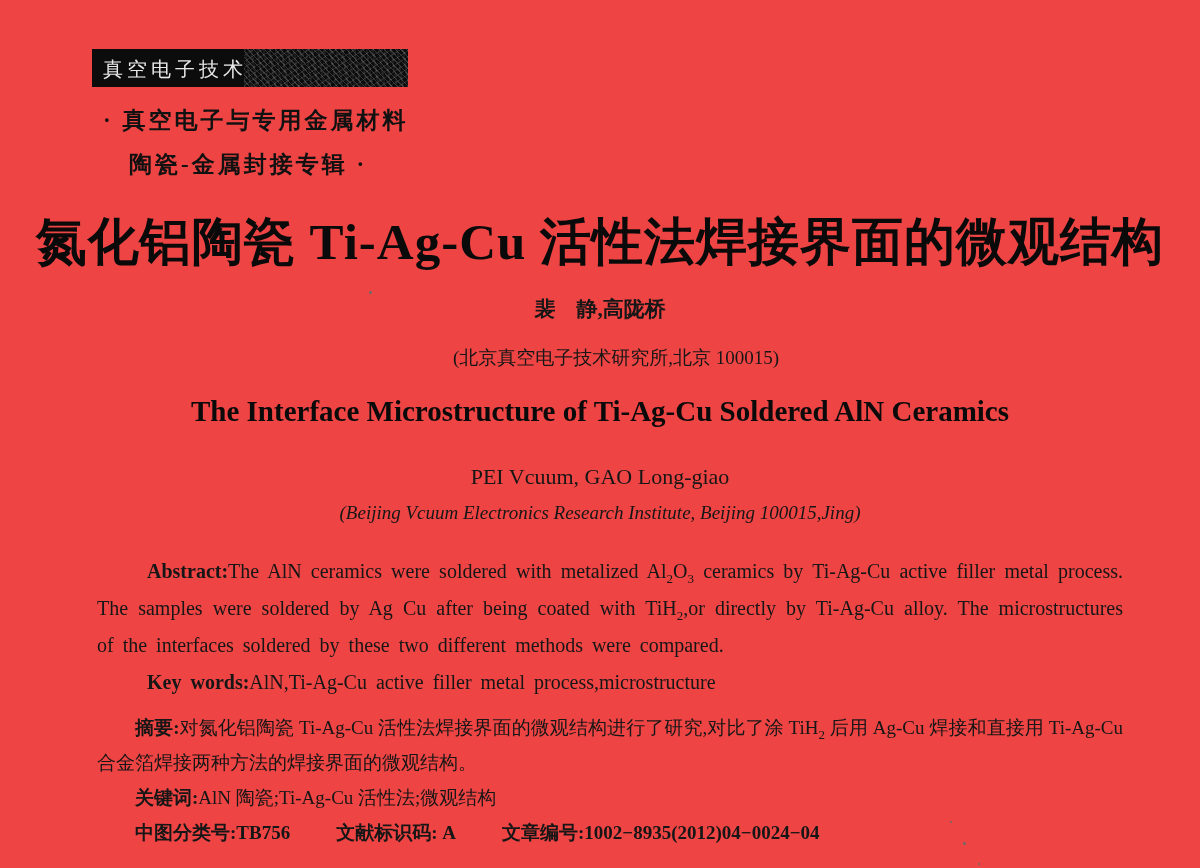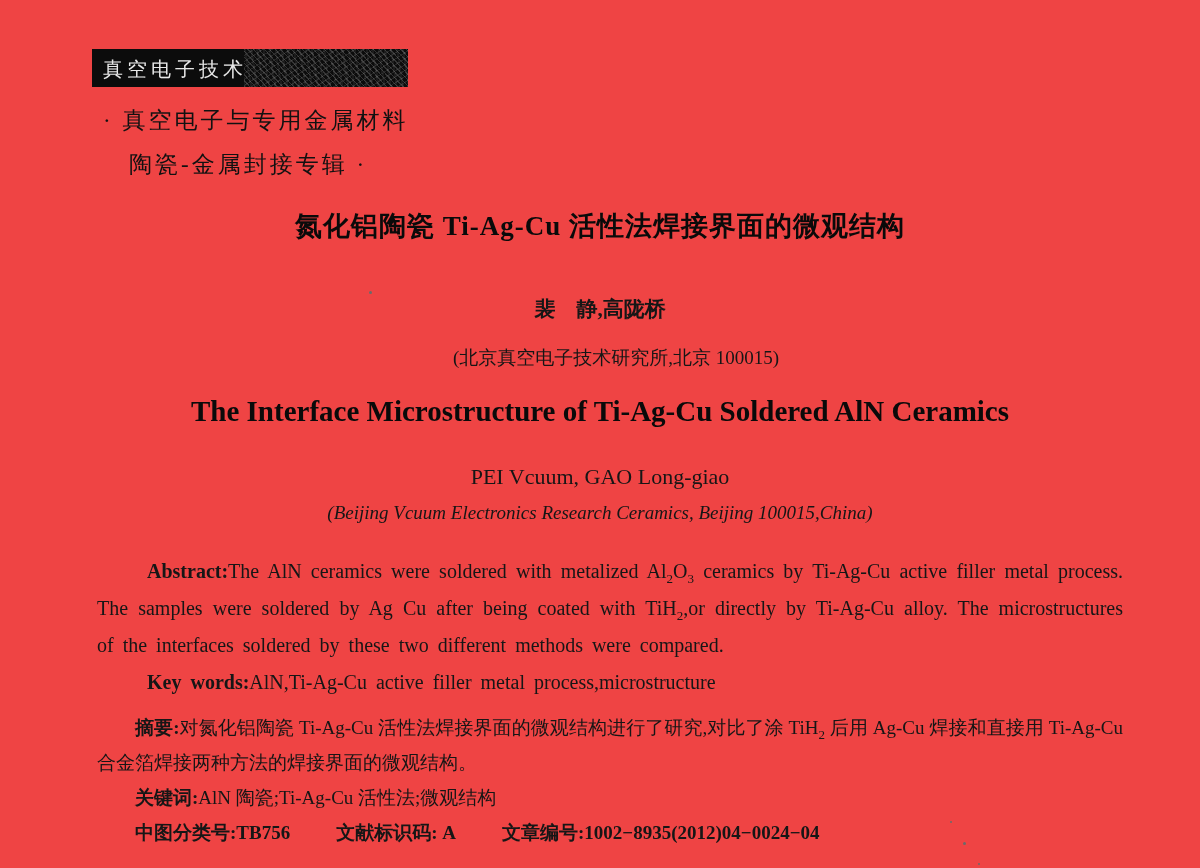--- a/index.html
+++ b/index.html
@@ -45,39 +45,39 @@
     background-image:
       repeating-linear-gradient(47deg, rgba(200,200,200,0.22) 0 1px, transparent 1px 4px),
       repeating-linear-gradient(-33deg, rgba(160,160,160,0.18) 0 1px, transparent 1px 5px),
       repeating-linear-gradient(81deg, rgba(120,120,120,0.15) 0 2px, transparent 2px 6px);
   }
 
   
   .col-label {
     position: absolute;
     left: 103px;
-    font-weight: normal;
+    font-weight: bold;
     font-size: 23px;
     letter-spacing: 3px;
     color: #111;
   }
   .col-line1 { top: 105px; }
   .col-line2 { top: 149px; left: 129px; }
 
   
   .center-line {
     position: absolute;
     left: 0;
     width: 100%;
     text-align: center;
     margin: 0;
   }
   .title-cn {
     top: 208px;
-    font-size: 27px;
+    font-size: 51px;
     font-weight: bold;
     letter-spacing: 1px;
     color: #0a0a0a;
   }
   .authors-cn {
     top: 295px;
     font-size: 21px;
     font-weight: bold;
   }
   .affil-cn {
@@ -161,21 +161,21 @@
 
   <div class="col-label col-line1">· 真空电子与专用金属材料</div>
   <div class="col-label col-line2">陶瓷-金属封接专辑 ·</div>
 
   <h1 class="center-line title-cn">氮化铝陶瓷 Ti-Ag-Cu 活性法焊接界面的微观结构</h1>
   <div class="center-line authors-cn">裴　静,高陇桥</div>
   <div class="center-line affil-cn">(北京真空电子技术研究所,北京 100015)</div>
 
   <h2 class="center-line title-en">The Interface Microstructure of Ti-Ag-Cu Soldered AlN Ceramics</h2>
   <div class="center-line authors-en">PEI Vcuum, GAO Long-giao</div>
-  <div class="center-line affil-en">(Beijing Vcuum Electronics Research Ceramics, Beijing 100015,China)</div>
+  <div class="center-line affil-en">(Beijing Vcuum Electronics Research Institute, Beijing 100015,Jing)</div>
 
   <div class="body-en">
     <p class="indent-en"><b>Abstract:</b><span>The AlN ceramics were soldered with metalized Al</span><sub>2</sub><span>O</span><sub>3</sub><span> ceramics by Ti-Ag-Cu active filler metal process. The samples were soldered by Ag Cu after being coated with TiH</span><sub>2</sub><span>,or directly by Ti-Ag-Cu alloy. The microstructures of the interfaces soldered by these two different methods were compared.</span></p>
     <p class="indent-en"><b>Key words:</b><span>AlN,Ti-Ag-Cu active filler metal process,microstructure</span></p>
   </div>
 
   <div class="body-cn">
     <p class="indent-cn"><b>摘要:</b><span>对氮化铝陶瓷 Ti-Ag-Cu 活性法焊接界面的微观结构进行了研究,对比了涂 TiH</span><sub>2</sub><span> 后用 Ag-Cu 焊接和直接用 Ti-Ag-Cu 合金箔焊接两种方法的焊接界面的微观结构。</span></p>
     <p class="indent-cn"><b>关键词:</b><span>AlN 陶瓷;Ti-Ag-Cu 活性法;微观结构</span></p>
     <p class="indent-cn meta-line"><span class="meta-seg">中图分类号:TB756</span><span class="meta-seg">文献标识码: A</span><span class="meta-seg">文章编号:1002−8935(2012)04−0024−04</span></p>

